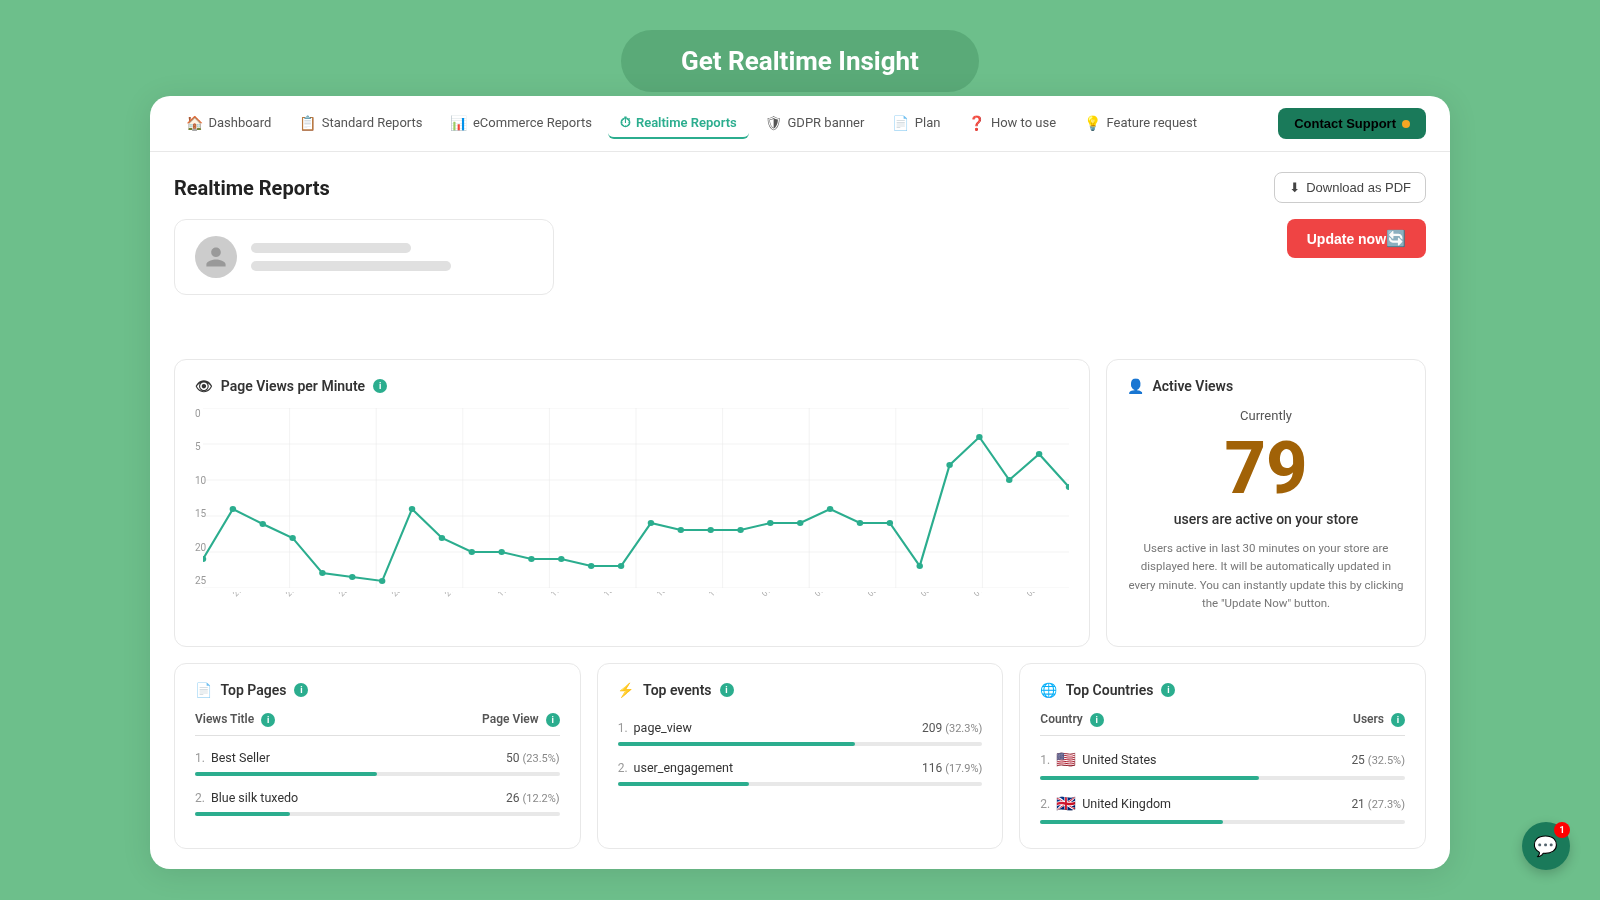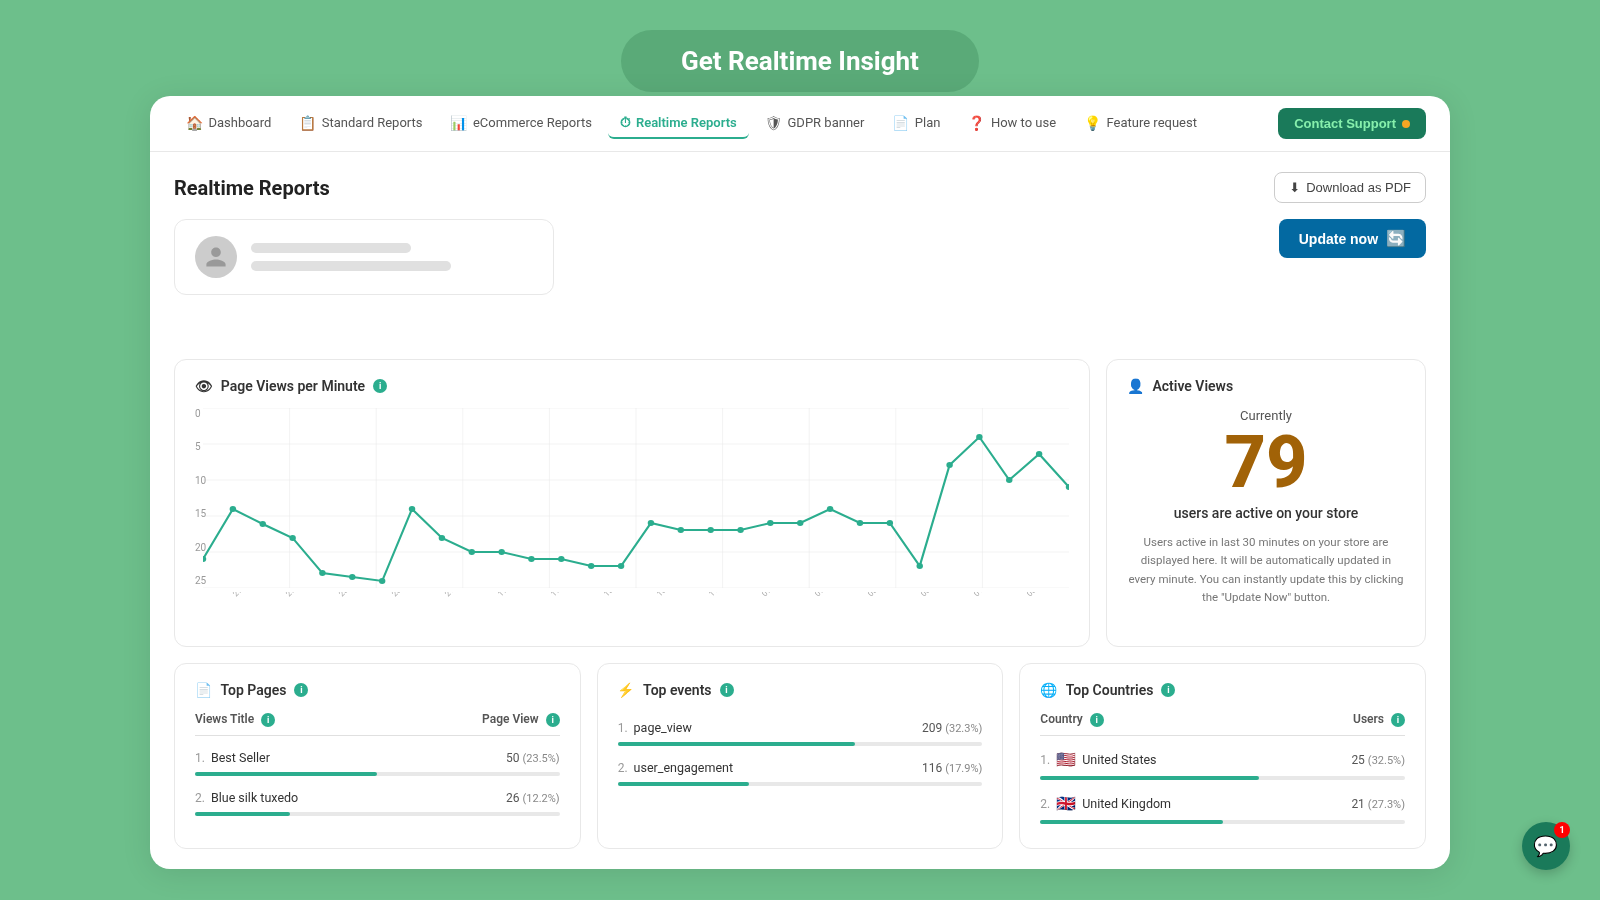--- a/index.html
+++ b/index.html
@@ -56,21 +56,21 @@
     }
     .nav-item.active {
       color: #2BAD8E;
       border-bottom: 2px solid #2BAD8E;
       font-weight: 600;
     }
     .nav-item .nav-icon { font-size: 14px; }
     .nav-spacer { flex: 1; }
     .contact-btn {
       background: #1a7a5a;
-      color: #86efac;
+      color: #000000;
       border: none;
       border-radius: 8px;
       padding: 8px 16px;
       font-size: 13px;
       font-weight: 600;
       cursor: pointer;
       display: flex;
       align-items: center;
       gap: 6px;
     }
@@ -129,31 +129,30 @@
     .avatar-circle svg { width: 24px; height: 24px; fill: #999; }
     .loading-lines { display: flex; flex-direction: column; gap: 8px; }
     .loading-line {
       height: 10px;
       border-radius: 5px;
       background: #e0e0e0;
     }
     .loading-line.l1 { width: 160px; }
     .loading-line.l2 { width: 200px; }
     .update-btn {
-      background: #0369a1;
+      background: #ef4444;
       color: white;
       border: none;
       border-radius: 8px;
       padding: 10px 20px;
       font-size: 14px;
       font-weight: 600;
       cursor: pointer;
       display: flex;
       align-items: center;
-      gap: 8px;
     }
     .update-btn .refresh-icon { font-size: 16px; }
     
     .grid-top {
       display: grid;
       grid-template-columns: 1fr 320px;
       gap: 16px;
       margin-bottom: 16px;
       margin-top: 48px;
     }
@@ -211,21 +210,21 @@
       color: #999;
       padding-bottom: 2px;
     }
     
     .active-users-card {
       text-align: center;
     }
     .active-users-label {
       font-size: 13px;
       color: #555;
-      margin-bottom: 4px;
+      margin-bottom: 10px;
     }
     .active-users-number {
       font-size: 72px;
       font-weight: 800;
       color: #a16207;
       line-height: 1;
       margin-bottom: 6px;
     }
     .active-users-sub {
       font-size: 14px;

